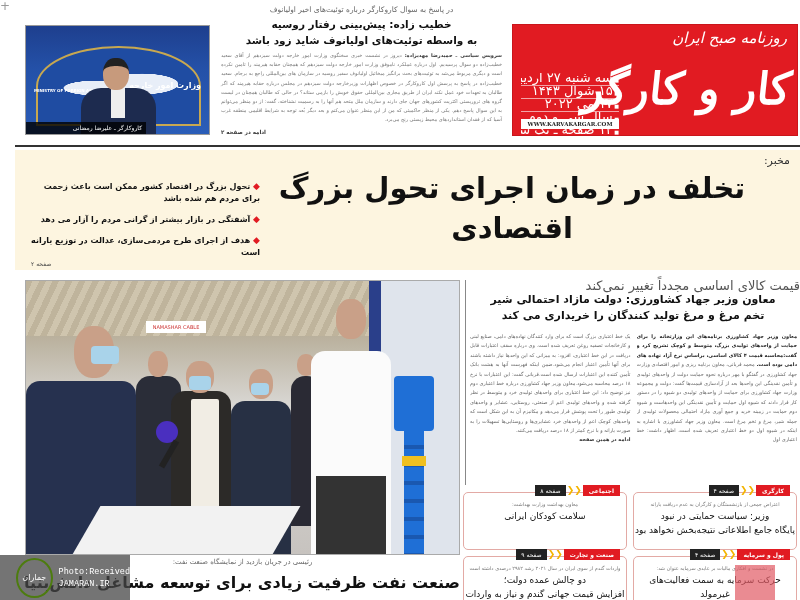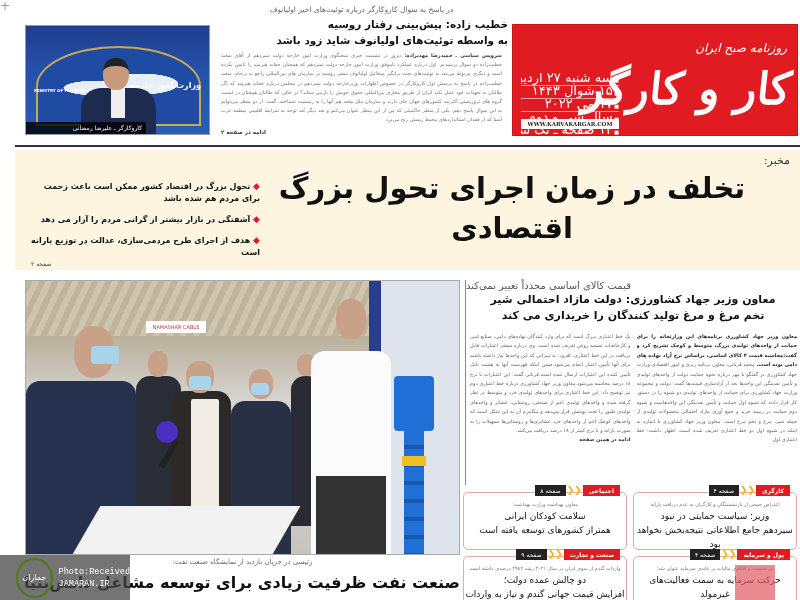--- a/index.html
+++ b/index.html
@@ -2,21 +2,21 @@
 <html><head>
 <meta charset="utf-8">
 <style>
 *{box-sizing:border-box;margin:0;padding:0}
 html,body{width:800px;height:600px;overflow:hidden;background:#fff;font-family:"DejaVu Sans",sans-serif;}
 .page{position:relative;width:800px;height:600px;background:#fff;}
 .crosshair{position:absolute;left:0;top:0;width:12px;height:12px;color:#999;font-size:12px;line-height:12px;}
 
 
 .masthead{position:absolute;left:512px;top:24px;width:286px;height:112px;background:#e11b22;border:1px solid #c9151b;}
-.mast-tagline{position:absolute;right:10px;top:4px;color:#fff;font-family:"DejaVu Serif",serif;font-style:italic;font-size:12px;direction:rtl;margin-top:12px;}
+.mast-tagline{position:absolute;right:10px;top:4px;color:#fff;font-family:"DejaVu Serif",serif;font-style:italic;font-size:15px;direction:rtl;}
 .mast-logo{position:absolute;right:6px;top:20px;color:#fff;font-family:"DejaVu Serif",serif;font-weight:bold;font-size:44px;line-height:88px;direction:rtl;letter-spacing:-2px;transform:skewX(-6deg);}
 .mast-info{position:absolute;left:8px;top:48px;width:98px;direction:rtl;}
 .mast-info .row{color:#fff;font-size:13px;line-height:10px;border-bottom:1px solid rgba(255,255,255,.6);white-space:nowrap;overflow:hidden;}
 .mast-info .row::before{content:"■ ";font-size:5px;}
 .mast-url{position:absolute;left:8px;bottom:6px;width:98px;height:10px;background:#fff;color:#222;font-family:"DejaVu Serif",serif;font-size:5.5px;font-weight:bold;text-align:center;line-height:10px;}
 
 
 .top-photo{position:absolute;left:25px;top:25px;width:185px;height:110px;background:linear-gradient(180deg,#1e3f8e 0%,#2451a8 40%,#2a5db8 100%);border:1px solid #999;overflow:hidden;}
 .top-photo .map{position:absolute;left:10px;top:20px;width:165px;height:80px;border-radius:50% 50% 0 0;background:#1f4ca2;border:2px solid #c8a850;}
 .top-photo .map::after{content:"";position:absolute;left:20px;top:20px;width:120px;height:40px;background:radial-gradient(ellipse at 30% 50%,#e8eef8 0 25%,transparent 26%),radial-gradient(ellipse at 70% 40%,#e8eef8 0 30%,transparent 31%);}
@@ -24,21 +24,21 @@
 .top-photo .head{position:absolute;left:22px;top:0;width:26px;height:32px;background:#c79a7c;border-radius:45%;border-top:8px solid #222;}
 .top-photo .body{position:absolute;left:0;top:30px;width:75px;height:50px;background:#1d2b4f;border-radius:20px 20px 0 0;}
 .top-photo .shirt{position:absolute;left:30px;top:30px;width:14px;height:30px;background:#eee;}
 .top-photo .emblem-text{position:absolute;right:8px;top:55px;color:#fff;font-size:8px;direction:rtl;font-weight:bold;}
 .top-photo .ministry{position:absolute;left:8px;top:62px;color:#fff;font-size:4px;font-weight:bold;}
 .top-photo .caption{position:absolute;left:0;bottom:0;width:120px;height:12px;background:rgba(0,0,0,.8);color:#fff;font-size:6px;line-height:12px;direction:rtl;padding-right:4px;}
 
 
 .top-article{position:absolute;left:215px;top:4px;width:293px;height:135px;direction:rtl;}
 .top-article .kicker{text-align:center;color:#666;font-size:7.5px;line-height:12px;}
-.top-article .title{color:#111;font-weight:bold;font-size:10.5px;line-height:16px;}
+.top-article .title{text-align:center;color:#111;font-weight:bold;font-size:10.5px;line-height:16px;}
 .top-article .body{color:#777;font-size:5px;line-height:9.2px;text-align:justify;margin-top:3px;padding:0 6px;height:78px;overflow:hidden;}
 .top-article .body b{color:#333;}
 .top-article .more{color:#333;font-size:5.5px;font-weight:bold;text-align:left;padding-left:6px;}
 
 .rule{position:absolute;left:15px;top:145px;width:785px;height:2px;background:#333;}
 
 
 .lead-band{position:absolute;left:15px;top:150px;width:785px;height:120px;background:#fdf5e0;}
 .lead-source{position:absolute;right:10px;top:4px;font-size:11px;color:#333;direction:rtl;}
 .lead-headline{position:absolute;right:8px;top:18px;width:560px;text-align:center;direction:rtl;font-weight:bold;font-size:29px;line-height:40px;color:#111;letter-spacing:-0.5px;}
@@ -62,21 +62,21 @@
 .pump .band{position:absolute;left:8px;top:80px;width:24px;height:10px;background:#f0c020;}
 .pump .col{position:absolute;left:10px;top:55px;width:20px;height:125px;background:repeating-linear-gradient(180deg,#1f6fd6 0 14px,#1a58b0 14px 18px);}
 .table-front{position:absolute;left:60px;top:225px;width:200px;height:50px;background:#f2f2f2;transform:skewX(-30deg);}
 
 
 .photo-kicker{position:absolute;left:25px;top:558px;width:435px;text-align:center;direction:rtl;color:#666;font-size:7px;}
 .photo-headline{position:absolute;left:25px;top:570px;width:435px;text-align:center;direction:rtl;color:#111;font-size:16px;font-weight:bold;line-height:26px;white-space:nowrap;overflow:hidden;}
 
 
 .second-article{position:absolute;left:465px;top:280px;width:335px;height:205px;direction:rtl;border-left:1px solid #888;}
-.second-article .kicker{text-align:left;color:#555;font-size:10px;line-height:12px;}
+.second-article .kicker{text-align:right;color:#555;font-size:13px;line-height:12px;}
 .second-article .title{text-align:center;font-weight:bold;font-size:11px;line-height:16px;color:#111;}
 .cols{position:absolute;top:52px;left:0;width:335px;height:150px;display:flex;gap:6px;padding:0 4px;}
 .col-text{flex:1;font-size:5px;line-height:9.4px;color:#666;text-align:justify;overflow:hidden;}
 .col-text b{color:#222;}
 .col-text .cont{color:#333;font-weight:bold;}
 
 
 .teaser{position:absolute;width:164px;border:1px solid #e3aaa5;border-radius:5px;background:#fff;direction:rtl;}
 .teaser .tabs{position:absolute;top:-8px;right:6px;height:11px;display:flex;align-items:center;direction:rtl;}
 .teaser .sect{background:#e11b22;color:#fff;font-size:6px;line-height:11px;padding:0 6px;font-weight:bold;}
@@ -198,31 +198,30 @@
   </div>
 
   <div class="teaser t1">
     <div class="tabs">
         <span class="sect">اجتماعی</span>
         <span class="chev">❮❮</span>
         <span class="pg">صفحه ۸</span>
       </div>
     <div class="kicker">معاون بهداشت وزارت بهداشت:</div>
     <div class="title">سلامت کودکان ایرانی</div>
-    <div class="title" style="margin-top:0">همتراز کشورهای توسعه یافته است</div>
   </div>
   <div class="teaser t2">
     <div class="tabs">
         <span class="sect">کارگری</span>
         <span class="chev">❮❮</span>
         <span class="pg">صفحه ۴</span>
       </div>
     <div class="kicker">اعتراض جمعی از بازنشستگان و کارگران به عدم دریافت یارانه</div>
     <div class="title">وزیر: سیاست حمایتی در نبود</div>
-    <div class="title" style="margin-top:0">سیزدهم جامع اطلاعاتی نتیجه‌بخش نخواهد بود</div>
+    <div class="title" style="margin-top:0">پایگاه جامع اطلاعاتی نتیجه‌بخش نخواهد بود</div>
   </div>
   <div class="teaser t3">
     <div class="tabs">
         <span class="sect">صنعت و تجارت</span>
         <span class="chev">❮❮</span>
         <span class="pg">صفحه ۹</span>
       </div>
     <div class="kicker">واردات گندم از سوی ایران در سال ۲۰۲۱ رشد ۲۹۸۲ درصدی داشته است</div>
     <div class="title">دو چالش عمده دولت؛</div>
     <div class="title" style="margin-top:0">افزایش قیمت جهانی گندم و نیاز به واردات</div>

